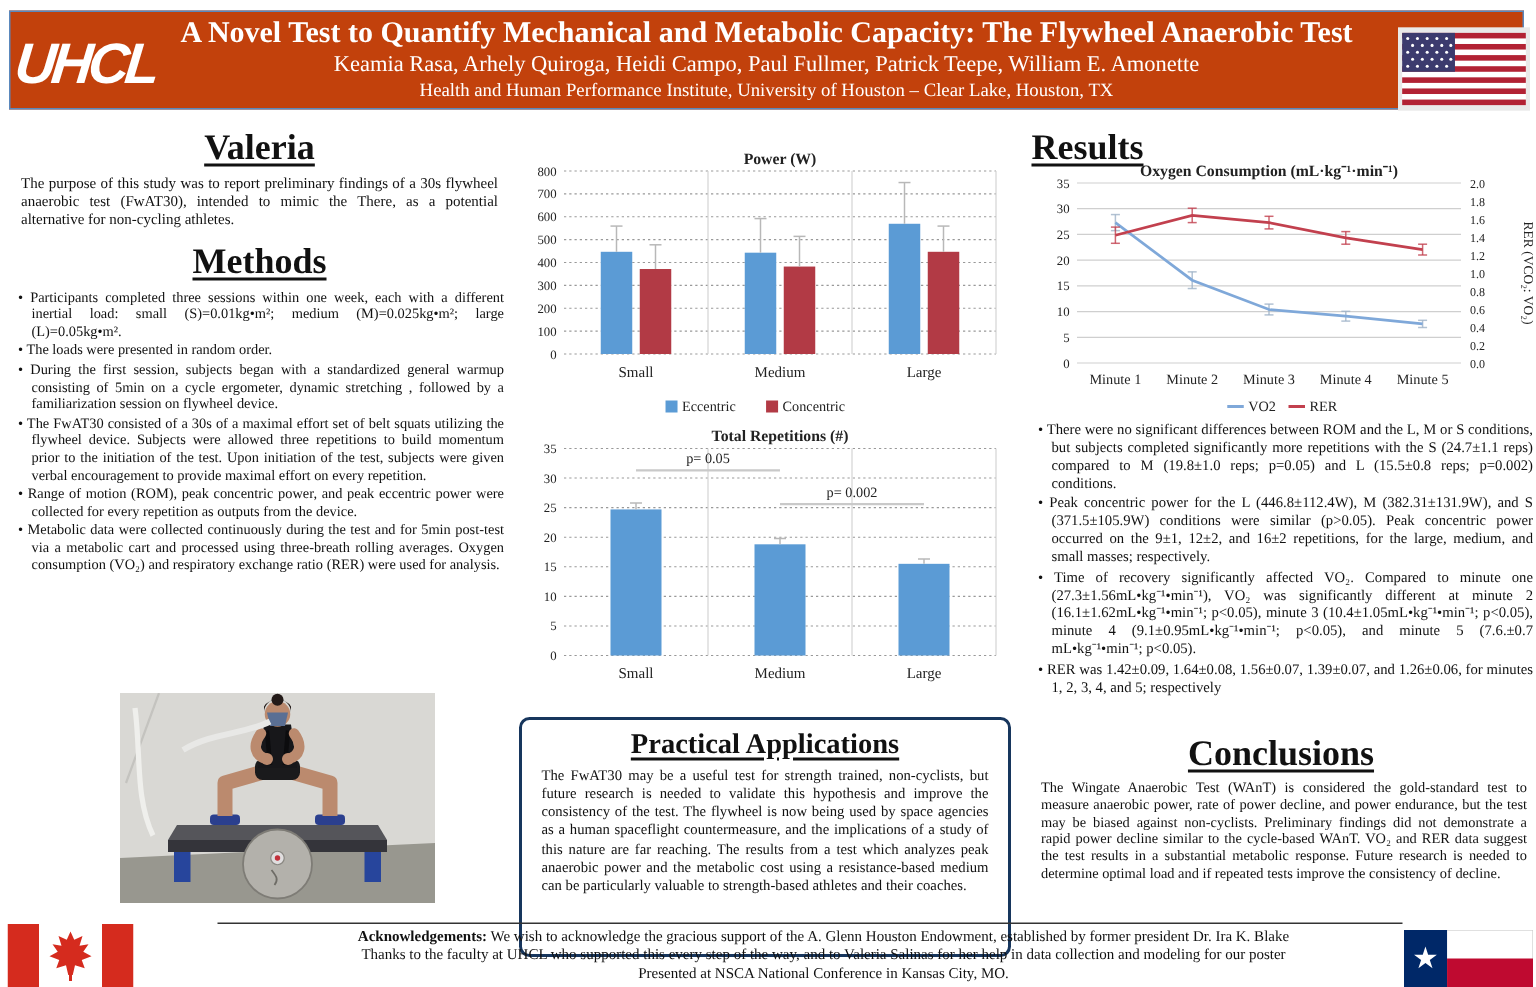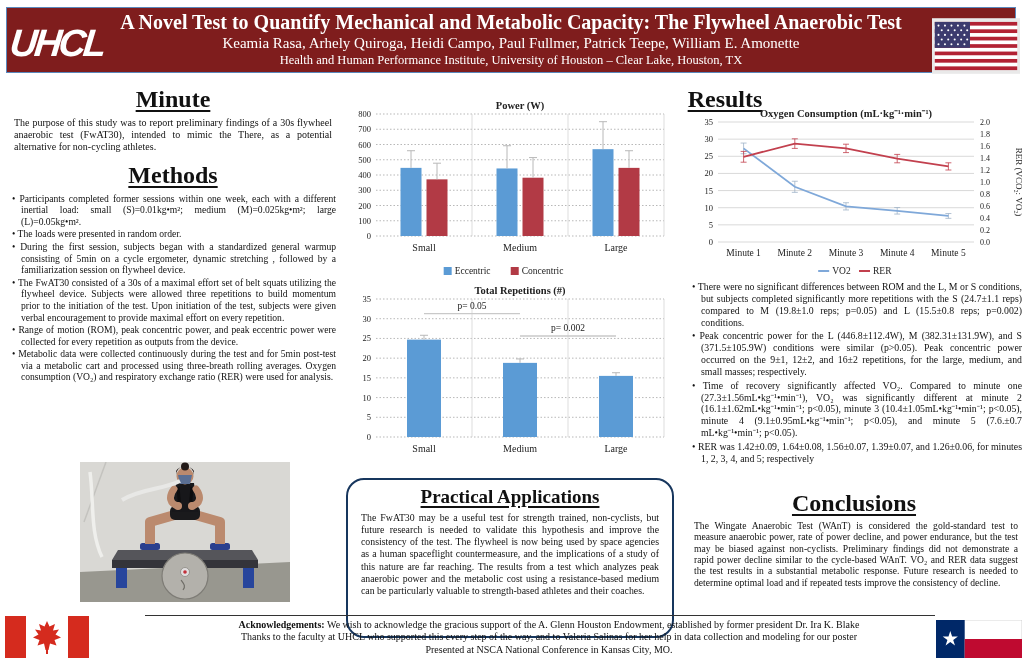--- a/index.html
+++ b/index.html
@@ -1,19 +1,19 @@
 <!DOCTYPE html>
 <html><head>
 <meta charset="utf-8">
 <style>
   html,body{margin:0;padding:0;background:#fff;}
   #poster{position:relative;width:1024px;height:658px;background:#ffffff;overflow:hidden;
           font-family:"Liberation Serif",serif;color:#111;}
   
-  .header{position:absolute;left:6px;top:7px;width:1010px;height:66px;background:#7f1d1d;
+  .header{position:absolute;left:6px;top:7px;width:1010px;height:66px;background:#c2410c;
           border:1px solid #5a88bd;box-sizing:border-box;text-align:center;color:#fff;}
   .header .title{font-size:20px;font-weight:bold;margin-top:3px;}
   .header .authors{font-size:15px;margin-top:1px;}
   .header .affil{font-size:12.5px;margin-top:1px;}
   .logo{position:absolute;left:10px;top:22px;font-family:"Liberation Sans",sans-serif;
         font-weight:bold;font-style:italic;font-size:38px;color:#fff;letter-spacing:-3px;
         transform:skewX(-6deg);}
   .flag{position:absolute;}
   
   .col-left{position:absolute;left:10px;top:86px;width:326px;}
@@ -21,21 +21,21 @@
          text-decoration:underline;text-decoration-thickness:2px;text-underline-offset:3px;}
   .para{font-size:10px;line-height:1.22;text-align:justify;margin:2px 4px 8px 4px;}
   ul.bullets{list-style:none;margin:0 0 0 2px;padding:0;font-size:9.6px;line-height:1.21;
              text-align:justify;}
   ul.bullets li{padding-left:9px;text-indent:-9px;margin-bottom:1px;}
   ul.bullets li:before{content:"• ";}
   .photo{position:absolute;left:80px;top:462px;width:210px;height:140px;}
   
   .chart{position:absolute;}
   .pa-box{position:absolute;left:346px;top:478px;width:328px;height:160px;box-sizing:border-box;
-          border:2.5px solid #17365d;border-radius:18px;padding:4px 13px;background:#fff;}
+          border:2.5px solid #17365d;border-radius:7px;padding:4px 13px;background:#fff;}
   .pa-box h2{font-size:19px;margin:2px 0 4px 0;}
   .pa-box .para{font-size:9.8px;line-height:1.24;margin:0;}
   
   .results-h{position:absolute;left:640px;top:86px;width:170px;}
   .results-b{position:absolute;left:686px;top:281px;width:336px;}
   .results-b ul.bullets{font-size:9.8px;}
   .results-b ul.bullets li{padding-left:13px;text-indent:-9px;margin-bottom:2px;}
   .concl-h{position:absolute;left:684px;top:490px;width:340px;}
   .concl-b{position:absolute;left:694px;top:520px;width:324px;}
   .concl-b .para{font-size:9.6px;line-height:1.18;margin:0;}
@@ -94,25 +94,25 @@
         <circle cx="4" cy="24" r="1.1"></circle>
           <circle cx="11" cy="24" r="1.1"></circle>
           <circle cx="18" cy="24" r="1.1"></circle>
           <circle cx="25" cy="24" r="1.1"></circle>
           <circle cx="32" cy="24" r="1.1"></circle>
       </g>
     </g>
   </svg>
 
   <div class="col-left">
-    <h2 class="sec">Minute</h2>
+    <h2 class="sec">Valeria</h2>
     <p class="para">The purpose of this study was to report preliminary findings of a 30s flywheel anaerobic test (FwAT30), intended to mimic the There, as a potential alternative for non-cycling athletes.</p>
     <h2 class="sec">Methods</h2>
     <ul class="bullets">
-      <li>Participants completed former sessions within one week, each with a different inertial load: small (S)=0.01kg•m²; medium (M)=0.025kg•m²; large (L)=0.05kg•m².</li>
+      <li>Participants completed three sessions within one week, each with a different inertial load: small (S)=0.01kg•m²; medium (M)=0.025kg•m²; large (L)=0.05kg•m².</li>
       <li>The loads were presented in random order.</li>
       <li>During the first session, subjects began with a standardized general warmup consisting of 5min on a cycle ergometer, dynamic stretching , followed by a familiarization session on flywheel device.</li>
       <li>The FwAT30 consisted of a 30s of a maximal effort set of belt squats utilizing the flywheel device. Subjects were allowed three repetitions to build momentum prior to the initiation of the test. Upon initiation of the test, subjects were given verbal encouragement to provide maximal effort on every repetition.</li>
       <li>Range of motion (ROM), peak concentric power, and peak eccentric power were collected for every repetition as outputs from the device.</li>
       <li>Metabolic data were collected continuously during the test and for 5min post-test via a metabolic cart and processed using three-breath rolling averages. Oxygen consumption (VO₂) and respiratory exchange ratio (RER) were used for analysis.</li>
     </ul>
   </div>
 
   <svg class="photo" viewBox="0 0 210 140">
     <rect x="0" y="0" width="210" height="140" fill="#d9d8d4"></rect>

